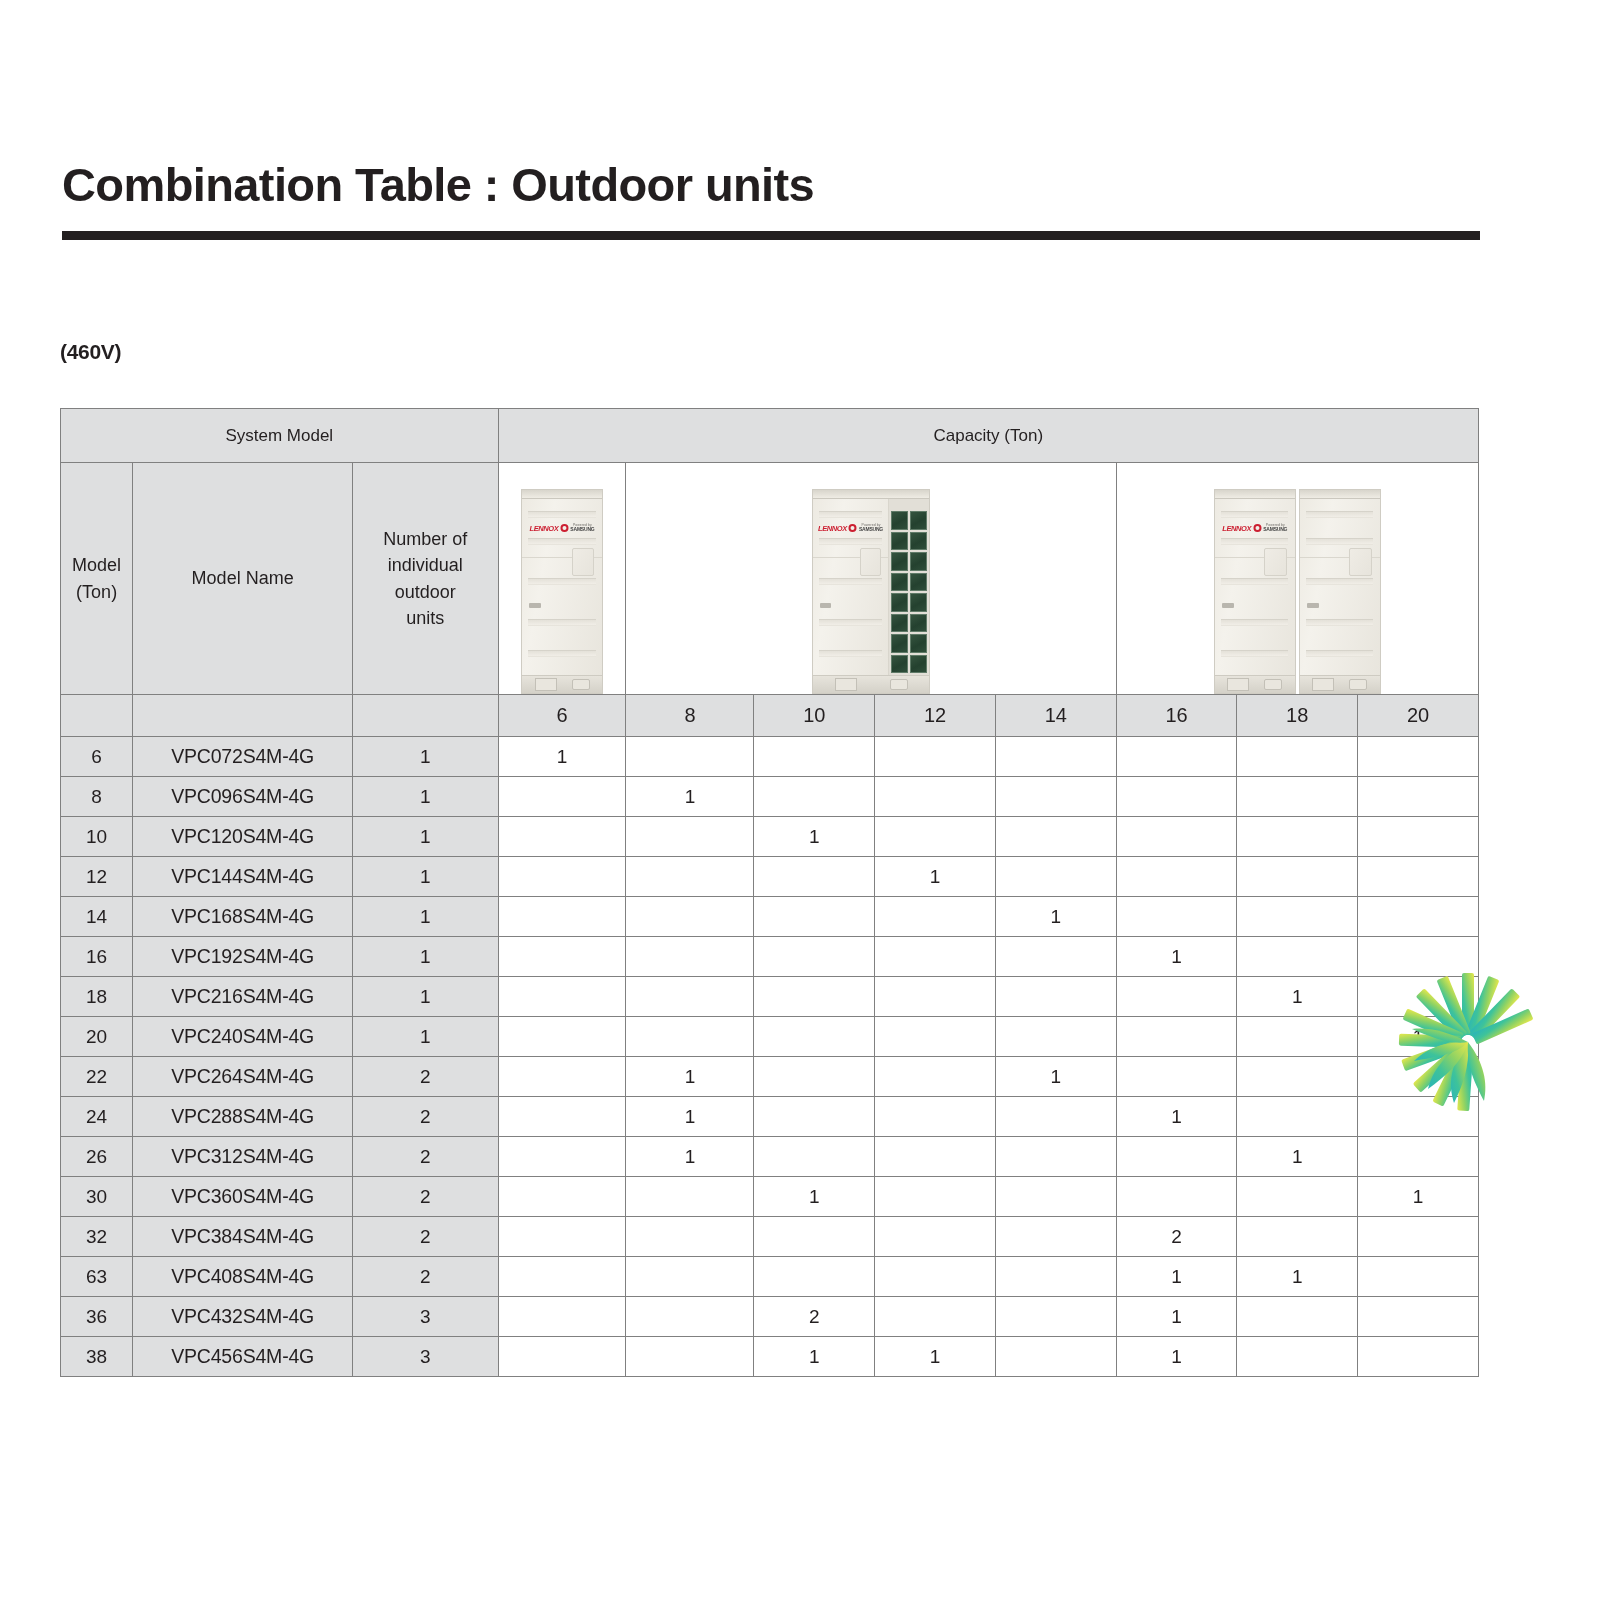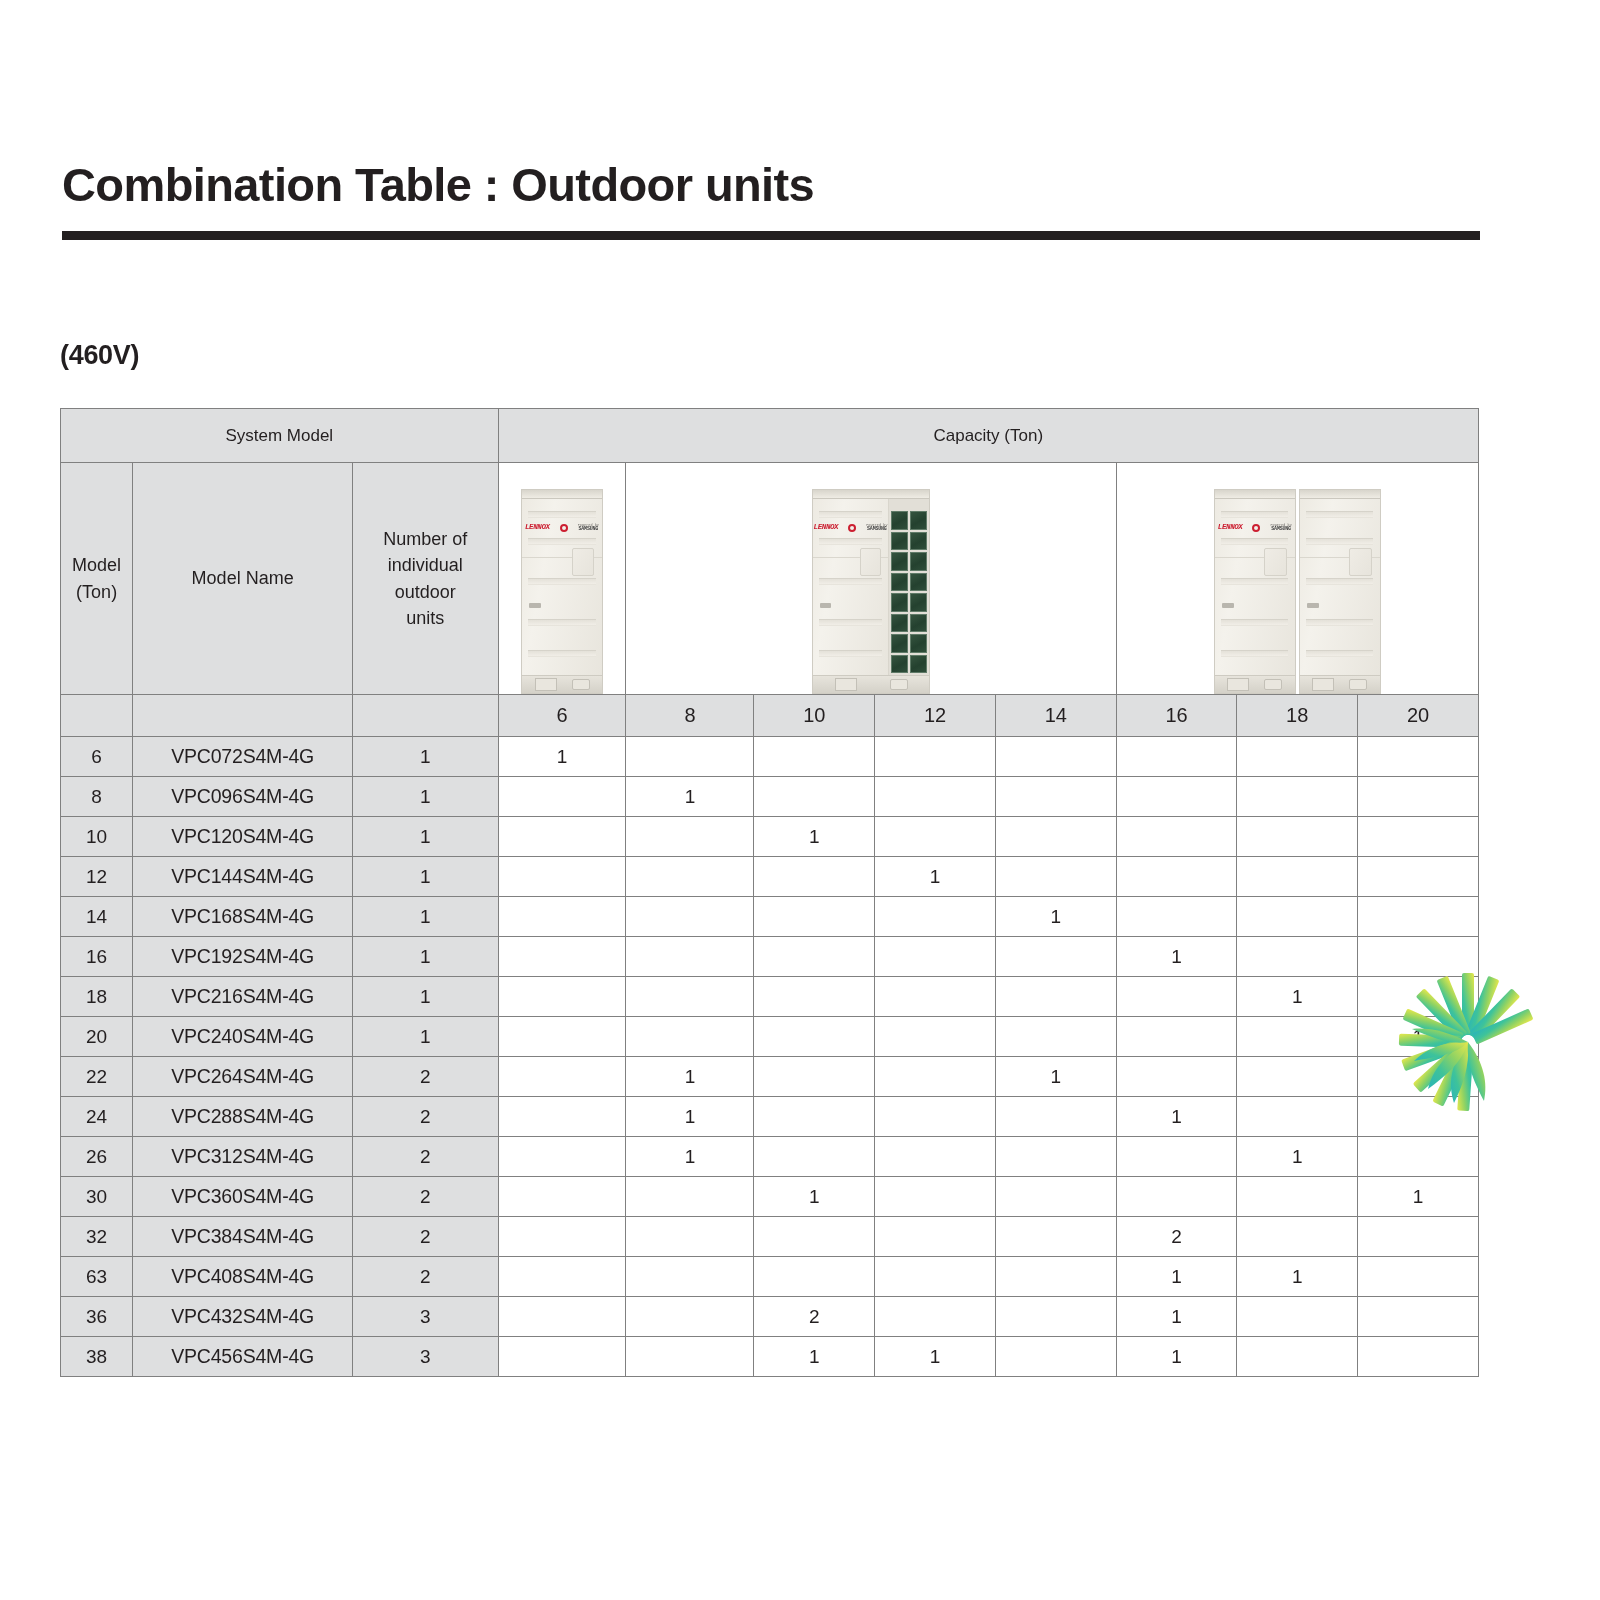--- a/index.html
+++ b/index.html
@@ -37,21 +37,21 @@
     margin-top: 22px;
     height: 9px;
     background: #231f20;
     width: 1418px;
   }
 
   .voltage-label {
     position: absolute;
     left: 60px;
     top: 340px;
-    font-size: 27px;
+    font-size: 21px;
     font-weight: bold;
     color: #231f20;
     letter-spacing: -0.3px;
   }
 
   
   .table-wrap {
     position: absolute;
     left: 60px;
     top: 408px;
@@ -202,24 +202,23 @@
     border: 1px solid #c3c0b7;
     background: #e9e6de;
   }
   .foot2 { width: 18px; height: 11px; border-radius: 2px; }
   .logo-lennox {
     position: absolute;
     top: 14%;
     left: 50%;
     transform: translateX(-50%);
     display: flex;
-    align-items: center;
-    gap: 10px;
+    align-items: flex-end;
+    gap: 2px;
     white-space: nowrap;
-    font-family: Liberation Mono, monospace;
   }
   .lx-word {
     font-size: 7.5px;
     font-weight: bold;
     font-style: italic;
     color: #cc1f31;
     letter-spacing: -0.4px;
     line-height: 1;
   }
   .lx-dot {

